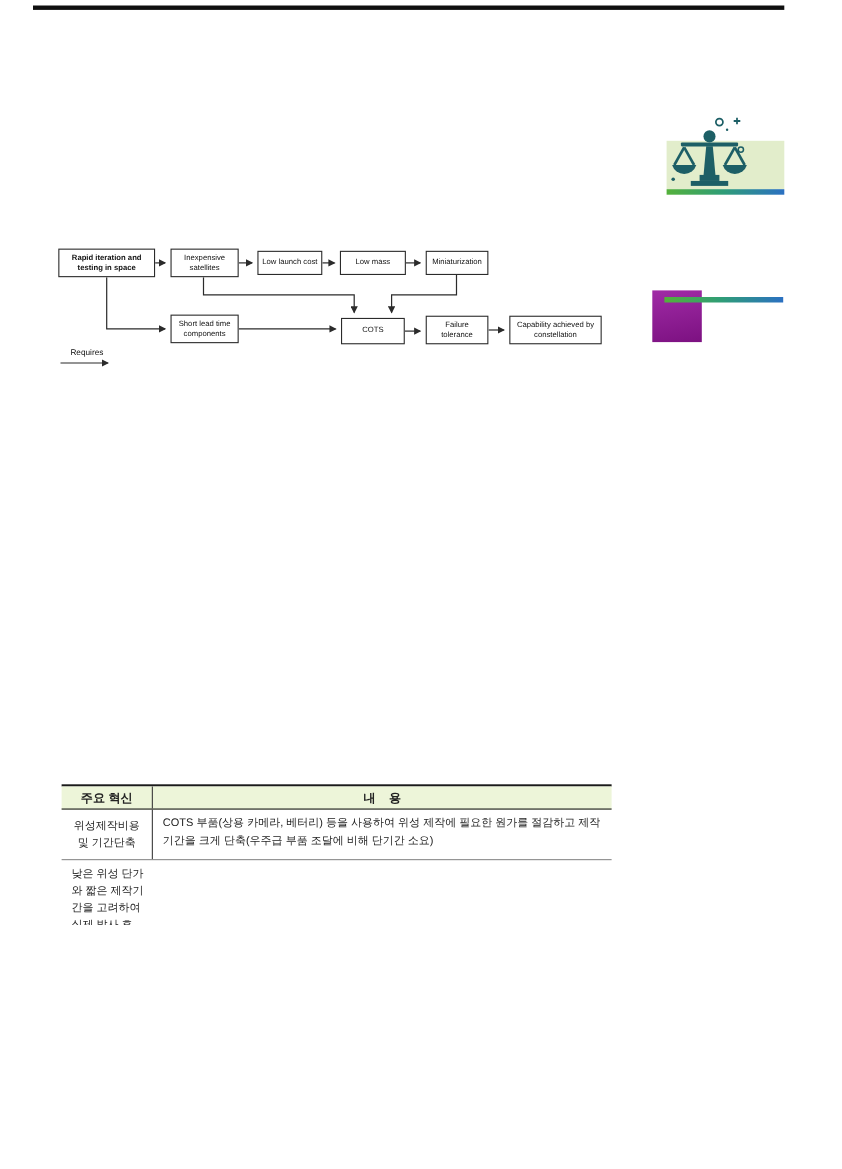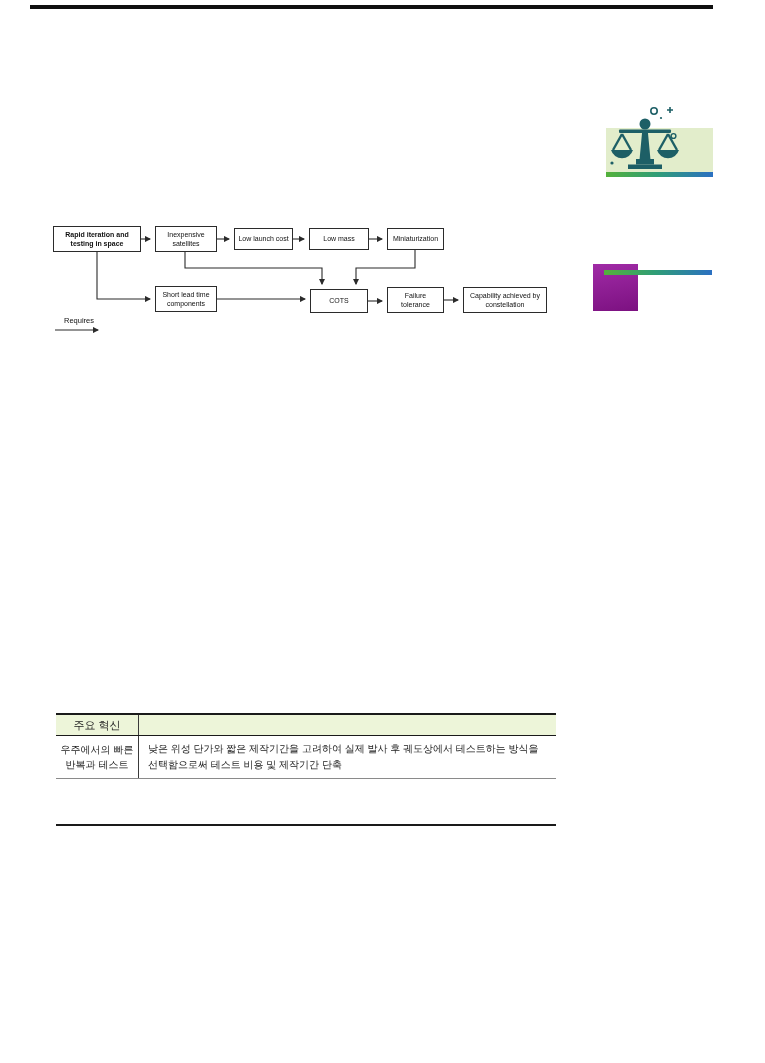--- a/index.html
+++ b/index.html
@@ -40,21 +40,21 @@
   .n9{left:463px;top:287px;width:84px;height:26px;}
   .fc-legend{position:absolute;left:64px;top:316px;font-size:7.5px;color:#111;}
 
   
   .innov-table{position:absolute;left:56px;top:713px;width:500px;
       border-top:2px solid #1a1a1a;border-bottom:2px solid #1a1a1a;
       font-size:10px;color:#222;}
   .t-head{display:grid;grid-template-columns:83px 1fr;background:#edf5d9;
       border-bottom:1.5px solid #1a1a1a;}
   .t-head>div{display:flex;align-items:center;justify-content:center;
-      font-weight:normal;font-size:11px;height:20px;}
+      font-weight:bold;font-size:11px;height:20px;}
   .t-h1{border-right:1px solid #3a3a3a;}
   .t-h2{white-space:pre;}
   .t-row{display:grid;grid-template-columns:83px 1fr;border-bottom:1px solid #8a8a8a;}
   .t-row:last-child{border-bottom:none;}
   .t-title{display:flex;align-items:center;justify-content:center;text-align:center;
       border-right:1px solid #3a3a3a;white-space:pre-line;line-height:1.5;padding:4px 2px;}
   .t-body{padding:5px 8px 5px 9px;line-height:1.55;}
   .r1{min-height:45px;}.r2{min-height:42px;}.r3{min-height:45px;}
 </style>
 </head>
@@ -124,24 +124,28 @@
   <div class="fc-node n8">Failure tolerance</div>
   <div class="fc-node n9">Capability achieved by constellation</div>
   <div class="fc-legend">Requires</div>
 
   <div class="section-square"></div>
   <div class="section-bar"></div>
 
   <div class="innov-table">
     <div class="t-head">
       <div class="t-h1">주요 혁신</div>
+      <div class="t-h2">내    용</div>
+    </div>
+    <div class="t-row r1">
+      <div class="t-title">위성제작비용
+및 기간단축</div>
+      <div class="t-body">COTS 부품(상용 카메라, 베터리) 등을 사용하여 위성 제작에 필요한 원가를 절감하고 제작기간을 크게 단축(우주급 부품 조달에 비해 단기간 소요)</div>
     </div>
     <div class="t-row r2">
-      <div class="t-title">우주에서의 빠른
-반복과 테스트</div>
       <div class="t-body">낮은 위성 단가와 짧은 제작기간을 고려하여 실제 발사 후 궤도상에서 테스트하는 방식을 선택함으로써 테스트 비용 및 제작기간 단축</div>
     </div>
     <div class="t-row r3">
     </div>
   </div>
 
   <div class="gray-rule"></div>
   <div class="teal-rule"></div>
 
 </div>

